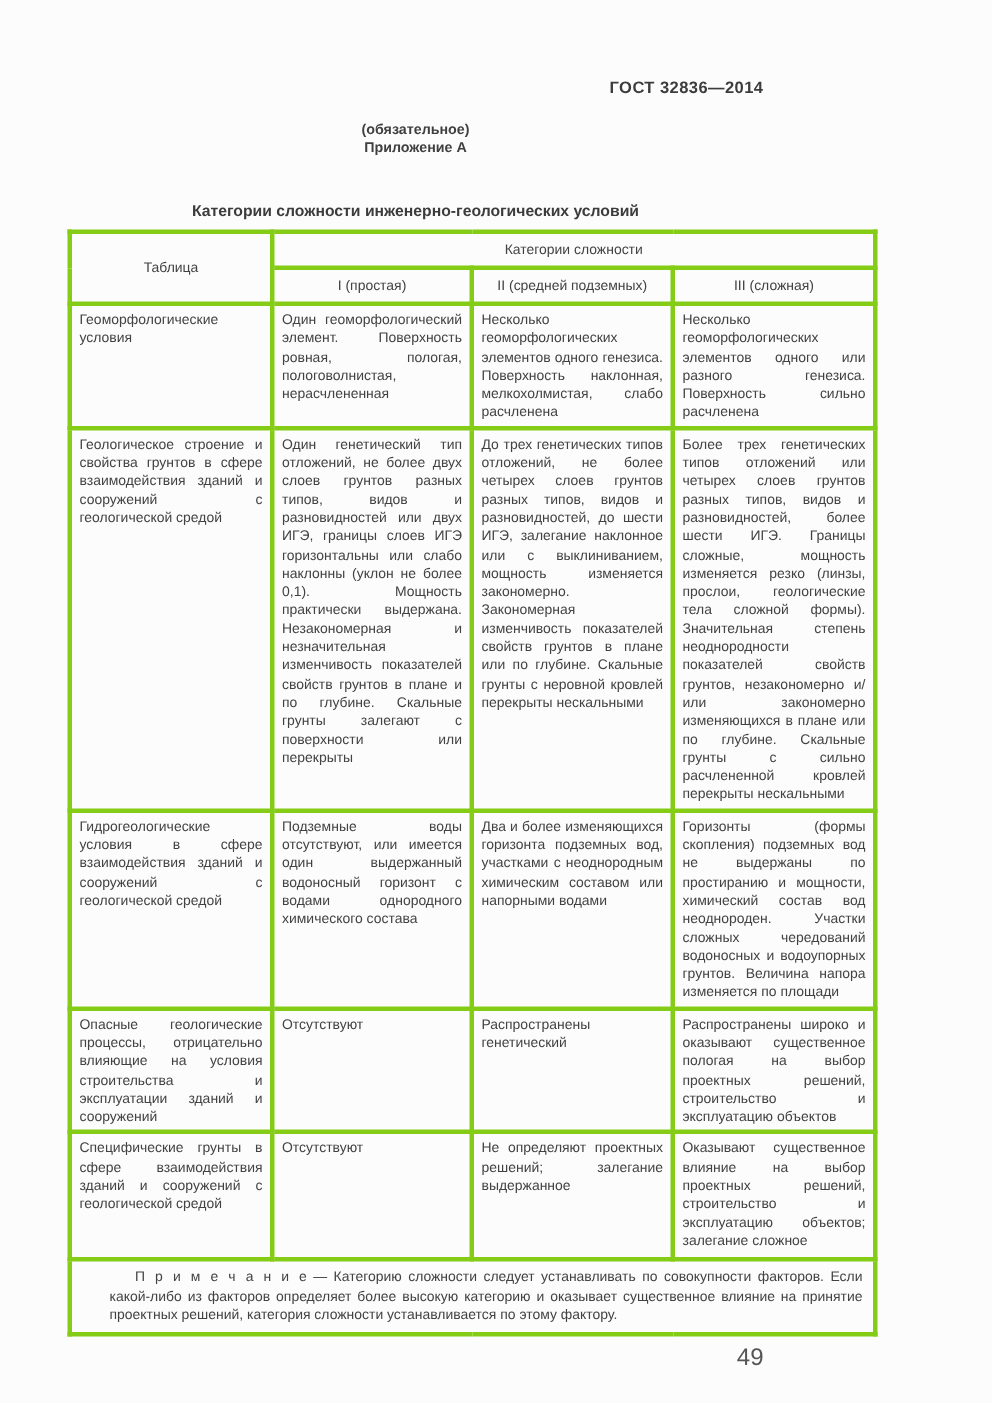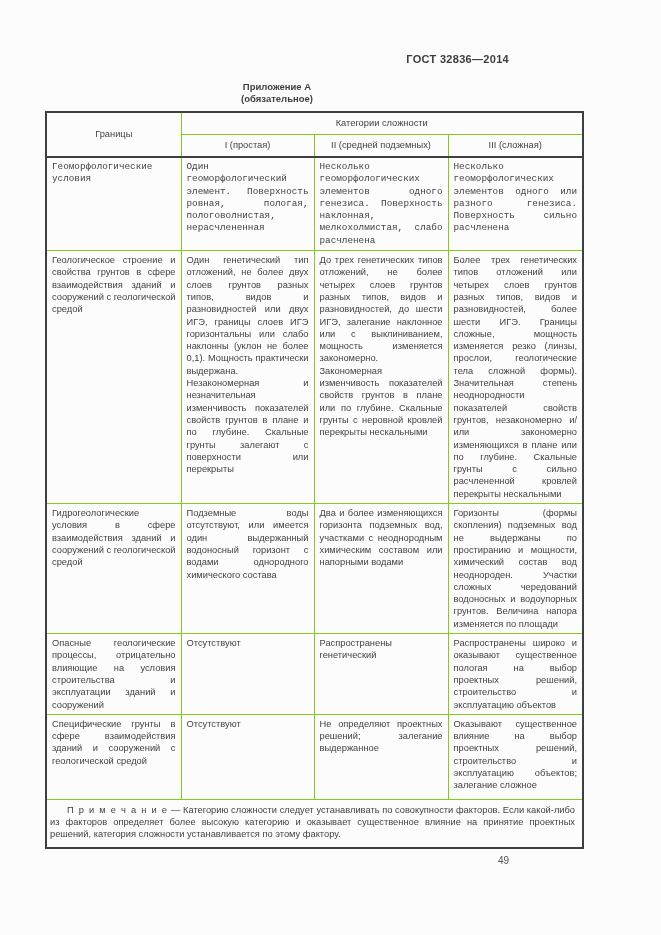--- a/index.html
+++ b/index.html
@@ -46,85 +46,86 @@
     color: #4a4a4a;
   }
   table.main {
     margin-top: 6px;
     border-collapse: collapse;
     table-layout: fixed;
     width: 537px;
     border: 2px solid #3f3f3f;
   }
   table.main th, table.main td {
-    border: 1px solid #84cc16;
+    border: 3px solid #84cc16;
     vertical-align: top;
     font-size: 9.3px;
     line-height: 12.3px;
     color: #424242;
   }
   table.main th {
     font-weight: normal;
     text-align: center;
     vertical-align: middle;
     padding: 2px 4px;
     height: 17px;
   }
   table.main td {
     padding: 3px 5px 3px 5px;
     text-align: justify;
     hyphens: auto;
     -webkit-hyphens: auto;
     word-break: normal;
   }
   tr.first-data-row td { border-top: 2px solid #3f3f3f; }
-  tr.r1 { height: 66px; font-family: Liberation Mono, monospace; }
+  tr.r1 { height: 66px; }
   tr.r2 { height: 233px; }
   tr.r3 { height: 130px; margin-left: 44px; }
   tr.r4 { height: 79px; }
   tr.r5 { height: 85px; }
   tr.note-row td {
     text-align: justify;
-    padding: 4px 7px 5px 3px;
+    padding: 4px 7px 5px 25px;
     height: 38px;
   }
   .note-indent { text-indent: 17px; }
   .note-label { letter-spacing: 1.2px; }
   .note-text { margin-left: 3px; }
   .page-number {
     margin-top: 6px;
     text-align: right;
-    font-size: 10px;
+    font-size: 16px;
     color: #555;
   }
 </style>
 </head>
 <body>
 
 <div class="page">
 
   <div class="doc-ref">ГОСТ 32836—2014</div>
 
   <div class="appendix-block">
+    <div>(обязательное)</div>
     <div>Приложение А</div>
-    <div>(обязательное)</div>
   </div>
 
+  <div class="section-title">Категории сложности инженерно-геологических условий</div>
 
 
   <table class="main">
     <colgroup>
       <col style="width:135px">
       <col style="width:133px">
       <col style="width:134px">
       <col style="width:135px">
     </colgroup>
     <thead>
       <tr>
-        <th rowspan="2">Границы</th>
+        <th rowspan="2">Таблица</th>
         <th colspan="3">Категории сложности</th>
       </tr>
       <tr>
         <th>I (простая)</th>
         <th>II (средней подземных)</th>
         <th>III (сложная)</th>
       </tr>
     </thead>
     <tbody>
       <tr class="first-data-row r1">

